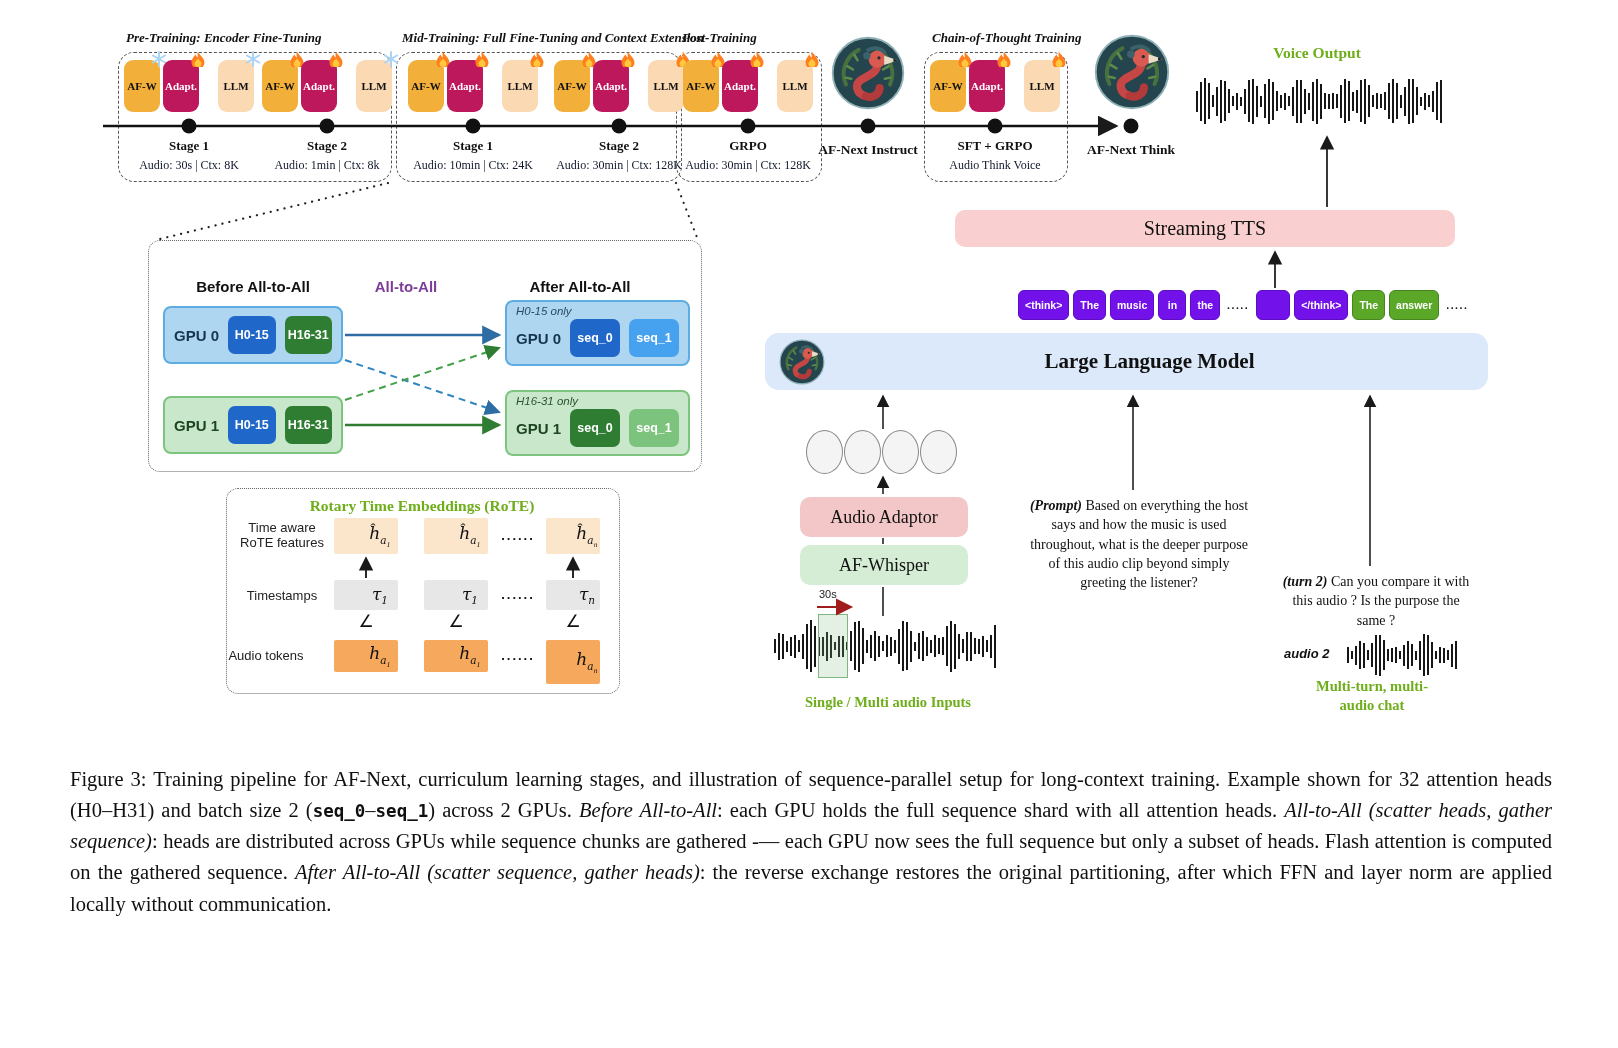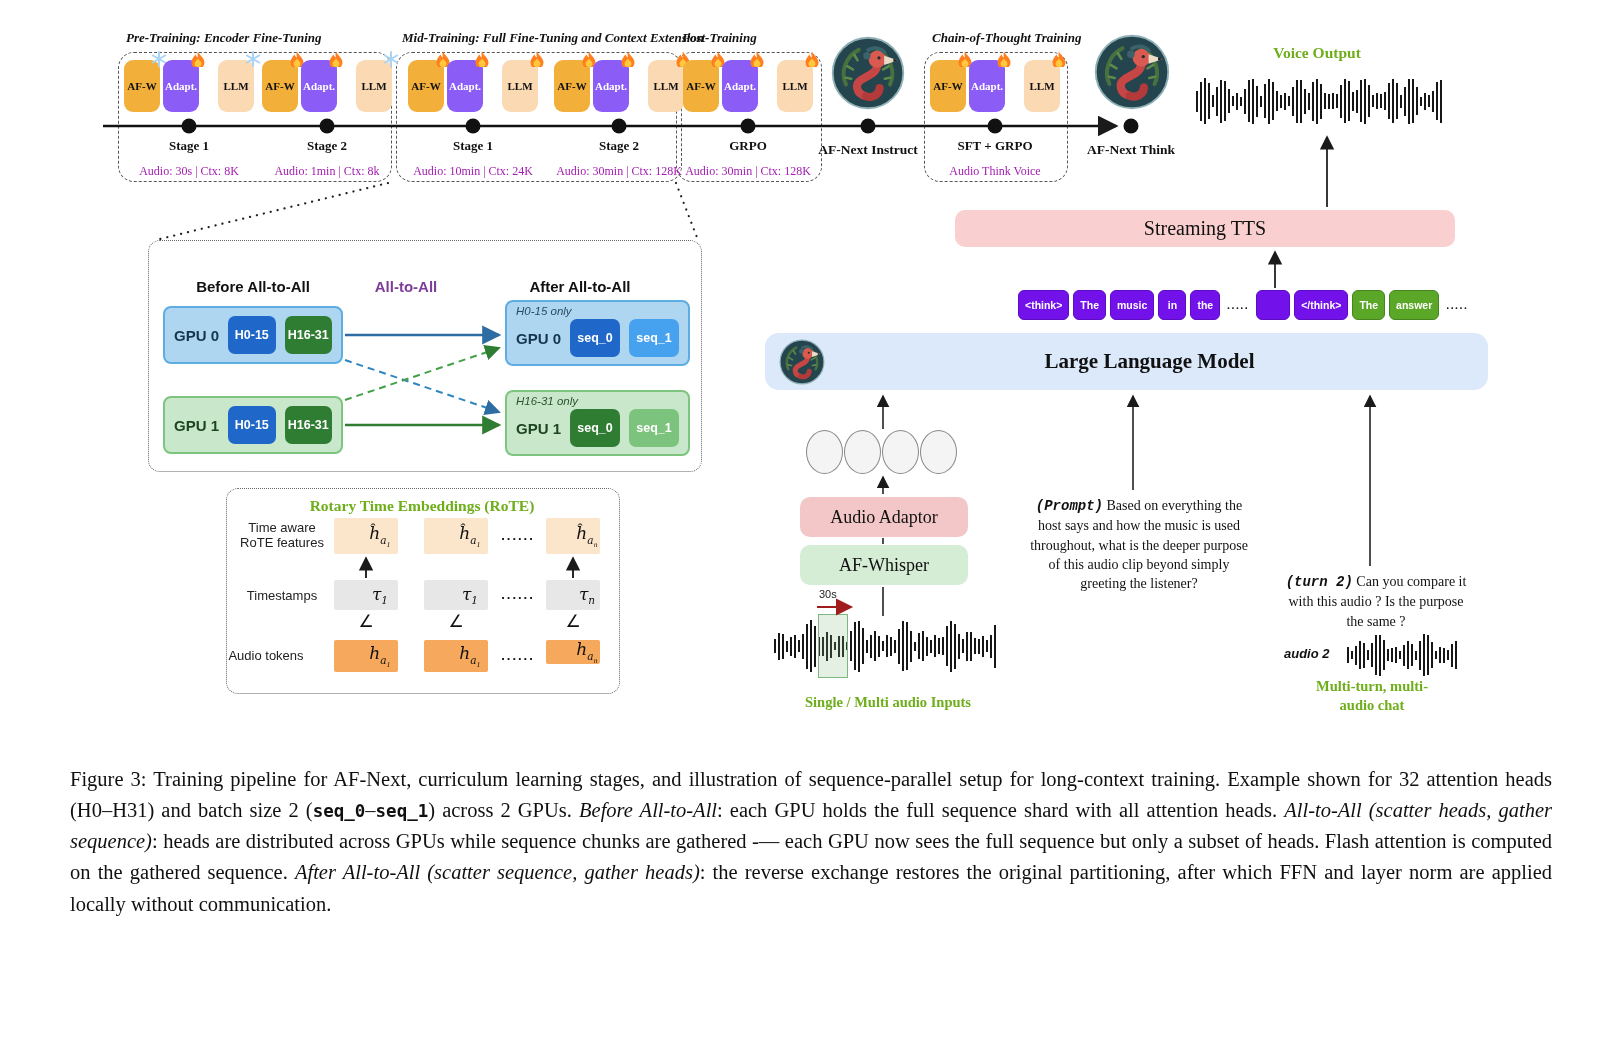--- a/index.html
+++ b/index.html
@@ -7,25 +7,25 @@
           font-family:"Liberation Sans",sans-serif;color:#111;}
   .abs{position:absolute;}
   
   .tl-title{font:italic bold 13px "Liberation Serif",serif;white-space:nowrap;}
   .tl-box{border:1.7px dashed #555;border-radius:16px;}
   .stage{text-align:center;}
   .chips{display:flex;gap:3px;justify-content:center;}
   .chip{position:relative;width:37px;height:52px;border-radius:9px;display:flex;align-items:center;
         justify-content:center;font:bold 11px "Liberation Serif",serif;}
   .chip.afw{background:#F2AF3A;}
-  .chip.adapt{background:#8b5cf6;color:#fff;}
+  .chip.adapt{background:#be185d;color:#fff;}
   .chip.llm{background:#FAD9B3;margin-left:16px;}
   .chip-ic{position:absolute;top:-9px;right:-7px;width:16px;height:16px;}
   .stage-name{font:bold 13px "Liberation Serif",serif;margin-top:26px;}
-  .stage-detail{font:12px "Liberation Serif",serif;color:#a21caf;margin-top:10px;white-space:nowrap;}
+  .stage-detail{font:12px "Liberation Serif",serif;color:#0f172a;margin-top:4px;white-space:nowrap;}
   .ms-label{font:bold 13.5px "Liberation Serif",serif;text-align:center;}
   
   .green-title{color:#6FAE1B;font:bold 15.5px "Liberation Serif",serif;text-align:center;}
   
   .sp-box,.rote-box{border:1.8px dotted #666;border-radius:12px;background:#fff;}
   .sp-head{font:bold 15px "Liberation Sans",sans-serif;text-align:center;}
   .sp-head.purple{color:#7D3C98;}
   .gpu{border-radius:8px;display:flex;align-items:center;padding:0 9px;gap:9px;box-sizing:border-box;}
   .gpu.blue{background:#AED6F1;border:2px solid #5DADE2;}
   .gpu.green{background:#C9E7CA;border:2px solid #7DC57F;}
@@ -66,21 +66,21 @@
   .tok.g{background:#5BA829;border:1px solid #478520;}
   .tok.empty{width:34px;}
   .tok.dots{background:none;border:none;color:#111;font-weight:800;letter-spacing:1.5px;padding:0 2px;}
   .pill{border-radius:10px;display:flex;align-items:center;justify-content:center;
         font:18px "Liberation Serif",serif;}
   .pill.pink{background:#F3C7C7;}
   .pill.green{background:#D5ECD5;}
   .circ{width:37px;height:44px;border-radius:50%;background:#F4F4F4;border:1.6px solid #8a8a8a;
         display:inline-block;margin-right:1px;box-sizing:border-box;}
   .qtext{font:14px "Liberation Serif",serif;text-align:center;line-height:1.38;}
-  .qtext .pfx{font-style:italic;font-weight:bold;font-family:Liberation Mono, monospace;}
+  .qtext .pfx{font-style:italic;font-weight:bold;}
   .win30{border:1.5px solid #7fb77f;background:rgba(134,186,134,0.22);}
   .lbl30{font:11px "Liberation Sans",sans-serif;color:#222;}
   .audio2-lbl{font:italic bold 13px "Liberation Sans",sans-serif;}
   
   .caption{font:20.5px/1.52 "Liberation Serif",serif;color:#101010;text-align:justify;margin:0;}
   .caption .mono{font-family:"DejaVu Sans Mono",monospace;font-size:17.5px;font-weight:bold;}
   .caption .it{font-style:italic;}
   .overlay{position:absolute;left:0;top:0;pointer-events:none;z-index:6;}
 </style>
 </head>
@@ -353,21 +353,21 @@
   <div class="abs angle" style="left:424px;top:611px;width:64px">∠</div>
   <div class="abs angle" style="left:546px;top:611px;width:54px">∠</div>
 
   <div class="abs rcell orange" style="left:334px;top:640px;width:64px;height:32px">
       <span class="math"><span>h</span><sub><span>a</span><sub>1</sub></sub></span>
     </div>
   <div class="abs rcell orange" style="left:424px;top:640px;width:64px;height:32px">
       <span class="math"><span>h</span><sub><span>a</span><sub>1</sub></sub></span>
     </div>
   <div class="abs rdots" style="left:492px;top:648px;width:52px">......</div>
-  <div class="abs rcell orange" style="left:546px;top:640px;width:54px;height:24px">
+  <div class="abs rcell orange" style="left:546px;top:640px;width:54px;height:44px">
       <span class="math"><span>h</span><sub><span>a</span><sub>n</sub></sub></span>
     </div>
 
   <div class="abs green-title" style="left:1237px;top:44px;width:160px">Voice Output</div>
   <div class="abs wave" style="left:1185px;top:72px;width:268px;height:58px">
       <b style="height:21px"></b>
       <b style="height:39px"></b>
       <b style="height:46px"></b>
       <b style="height:36px"></b>
       <b style="height:12px"></b>

